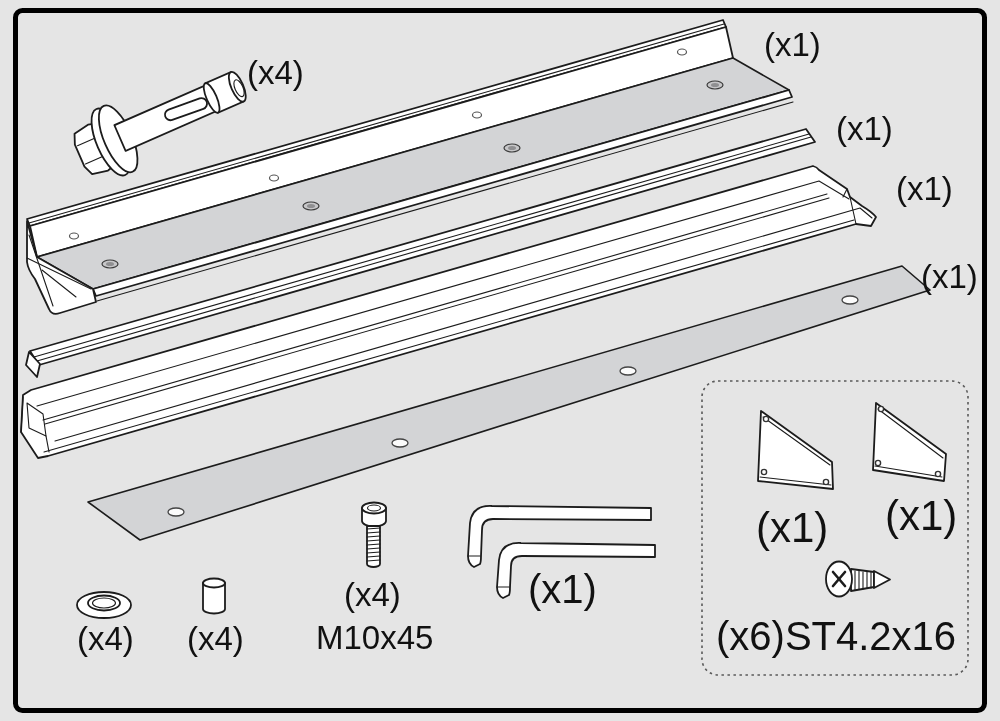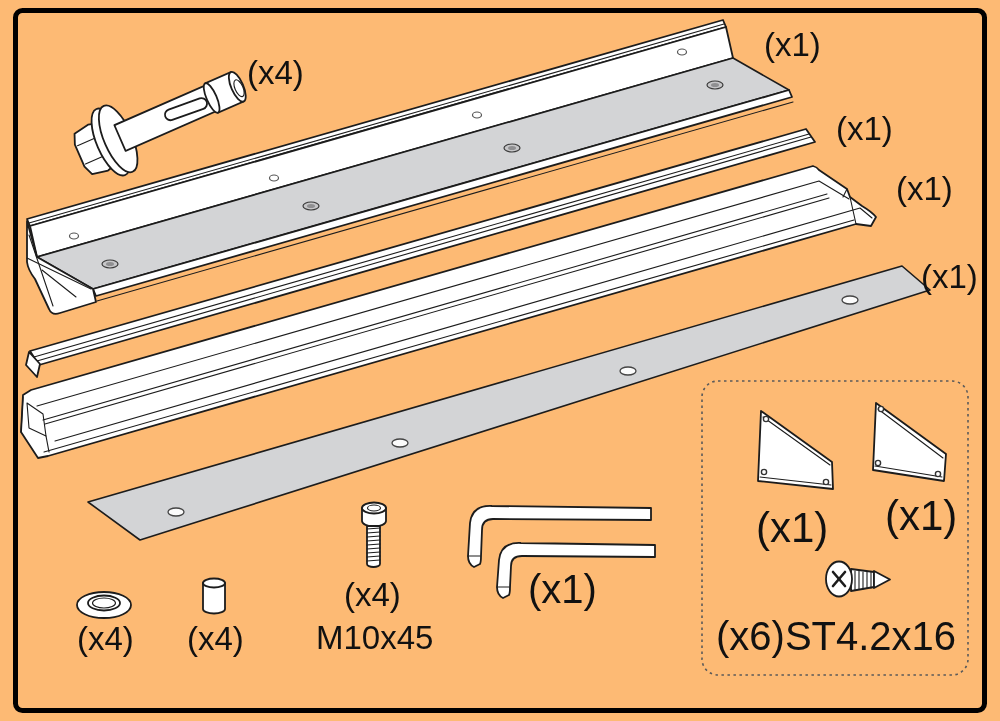--- a/index.html
+++ b/index.html
@@ -1,16 +1,16 @@
 <!DOCTYPE html>
 <html><head>
 <meta charset="utf-8">
 <style>
   html,body{margin:0;padding:0;background:#ffffff;}
-  .stage{position:relative;width:1000px;height:721px;background:#fdba74;overflow:hidden;}
+  .stage{position:relative;width:1000px;height:721px;background:#e5e5e5;overflow:hidden;}
   svg{display:block;}
   text{font-family:"Liberation Sans", sans-serif;fill:#111111;}
   .lbl{font-size:33px;letter-spacing:0px;}
   .lbl-lg{font-size:40px;}
   .lbl-xl{font-size:42px;}
   .ln{fill:#ffffff;stroke:#1c1c1c;stroke-width:1.8;stroke-linejoin:round;stroke-linecap:round;}
   .thin{fill:none;stroke:#1c1c1c;stroke-width:1.1;stroke-linejoin:round;stroke-linecap:round;}
   .shade-fill{stroke:#1c1c1c;stroke-width:1.6;stroke-linejoin:round;}
   .phole{fill:#ffffff;stroke:#555555;stroke-width:1.2;}
   .shole-o{fill:#c6c6c8;stroke:#3a3a3a;stroke-width:1.2;}

